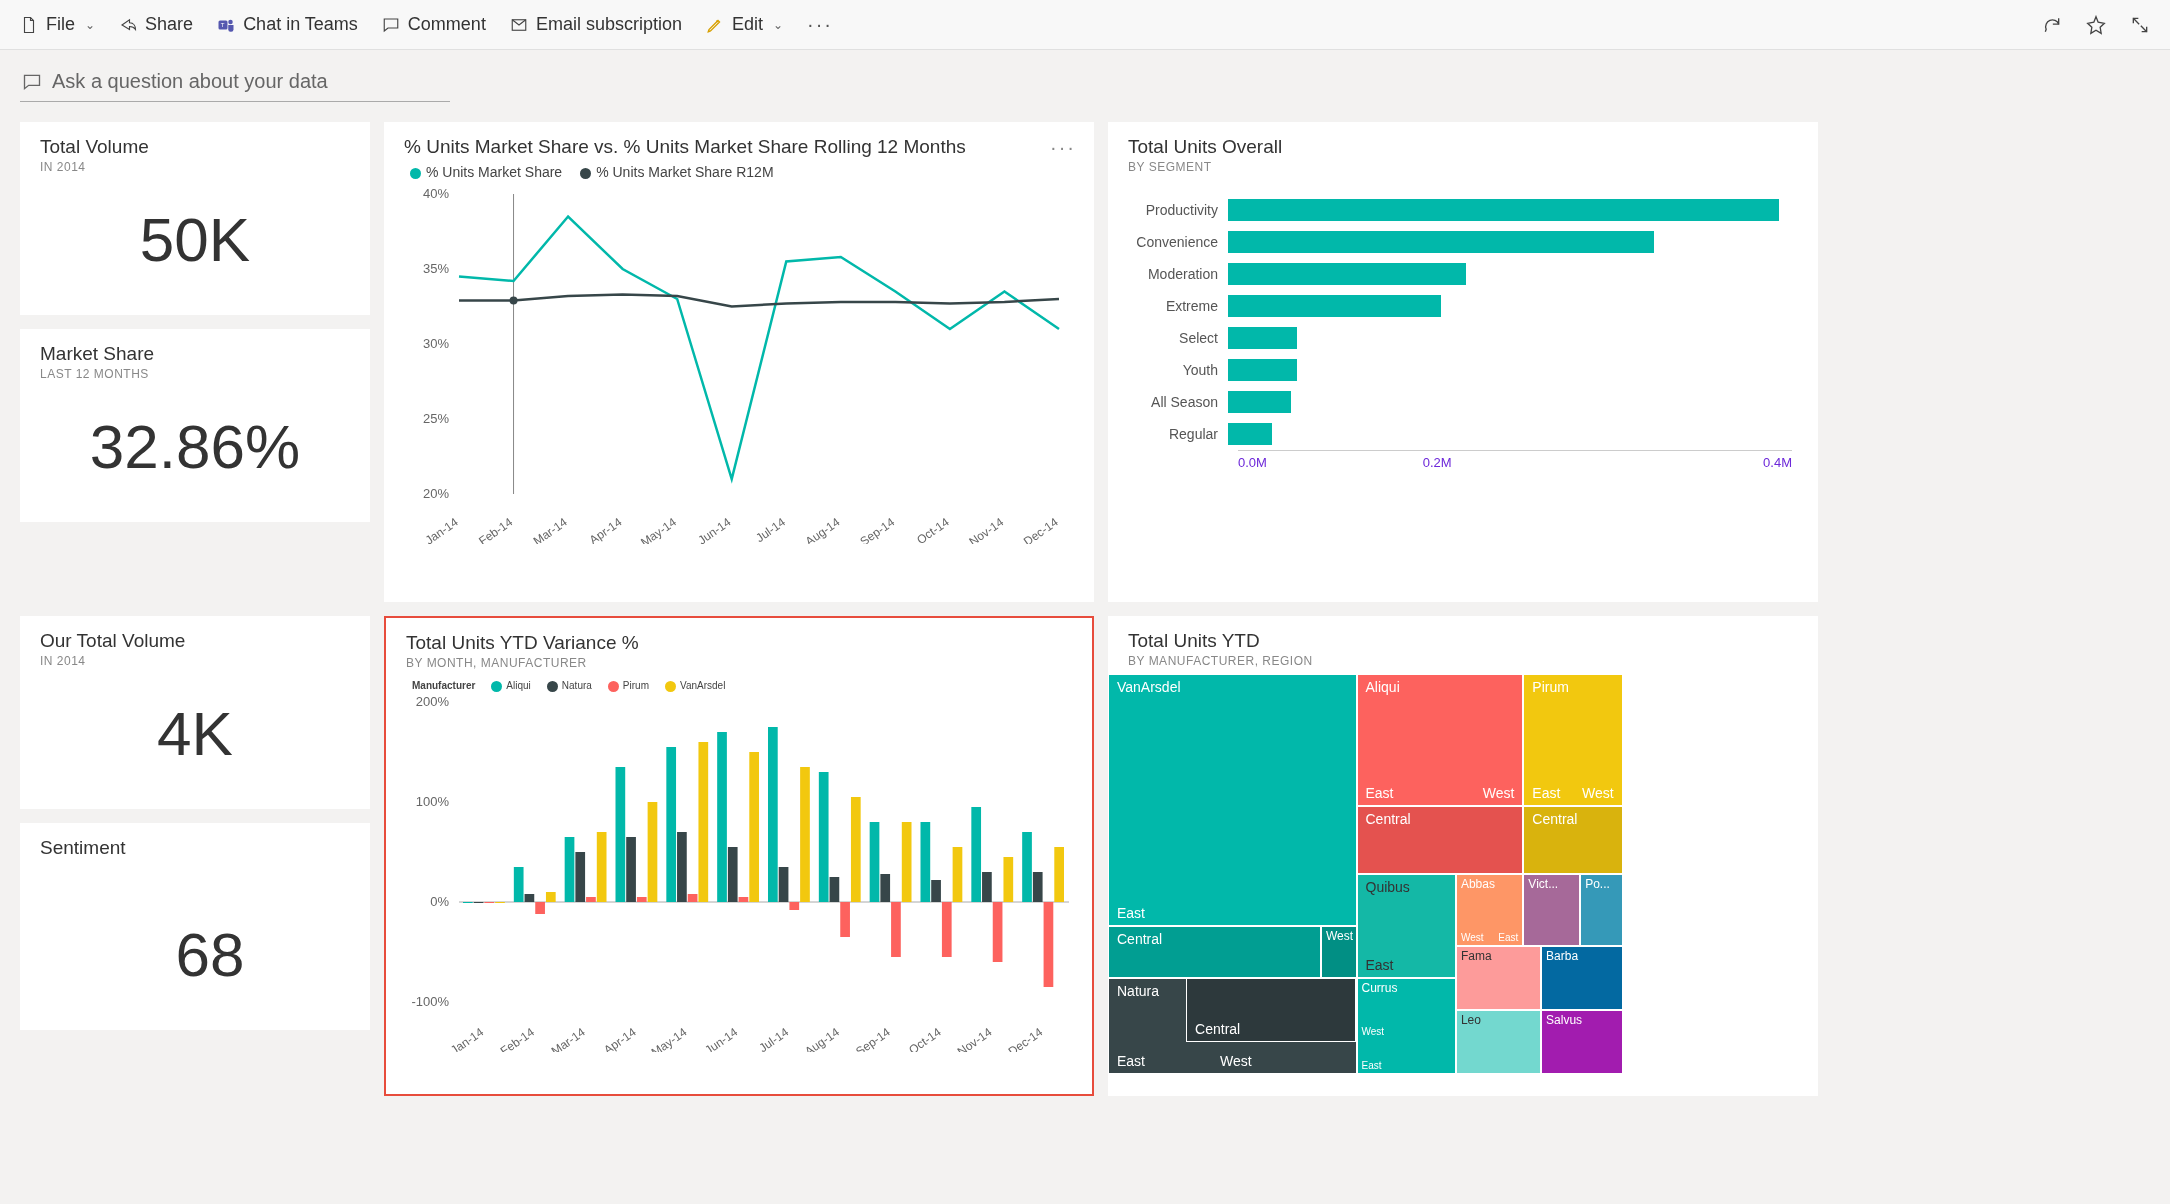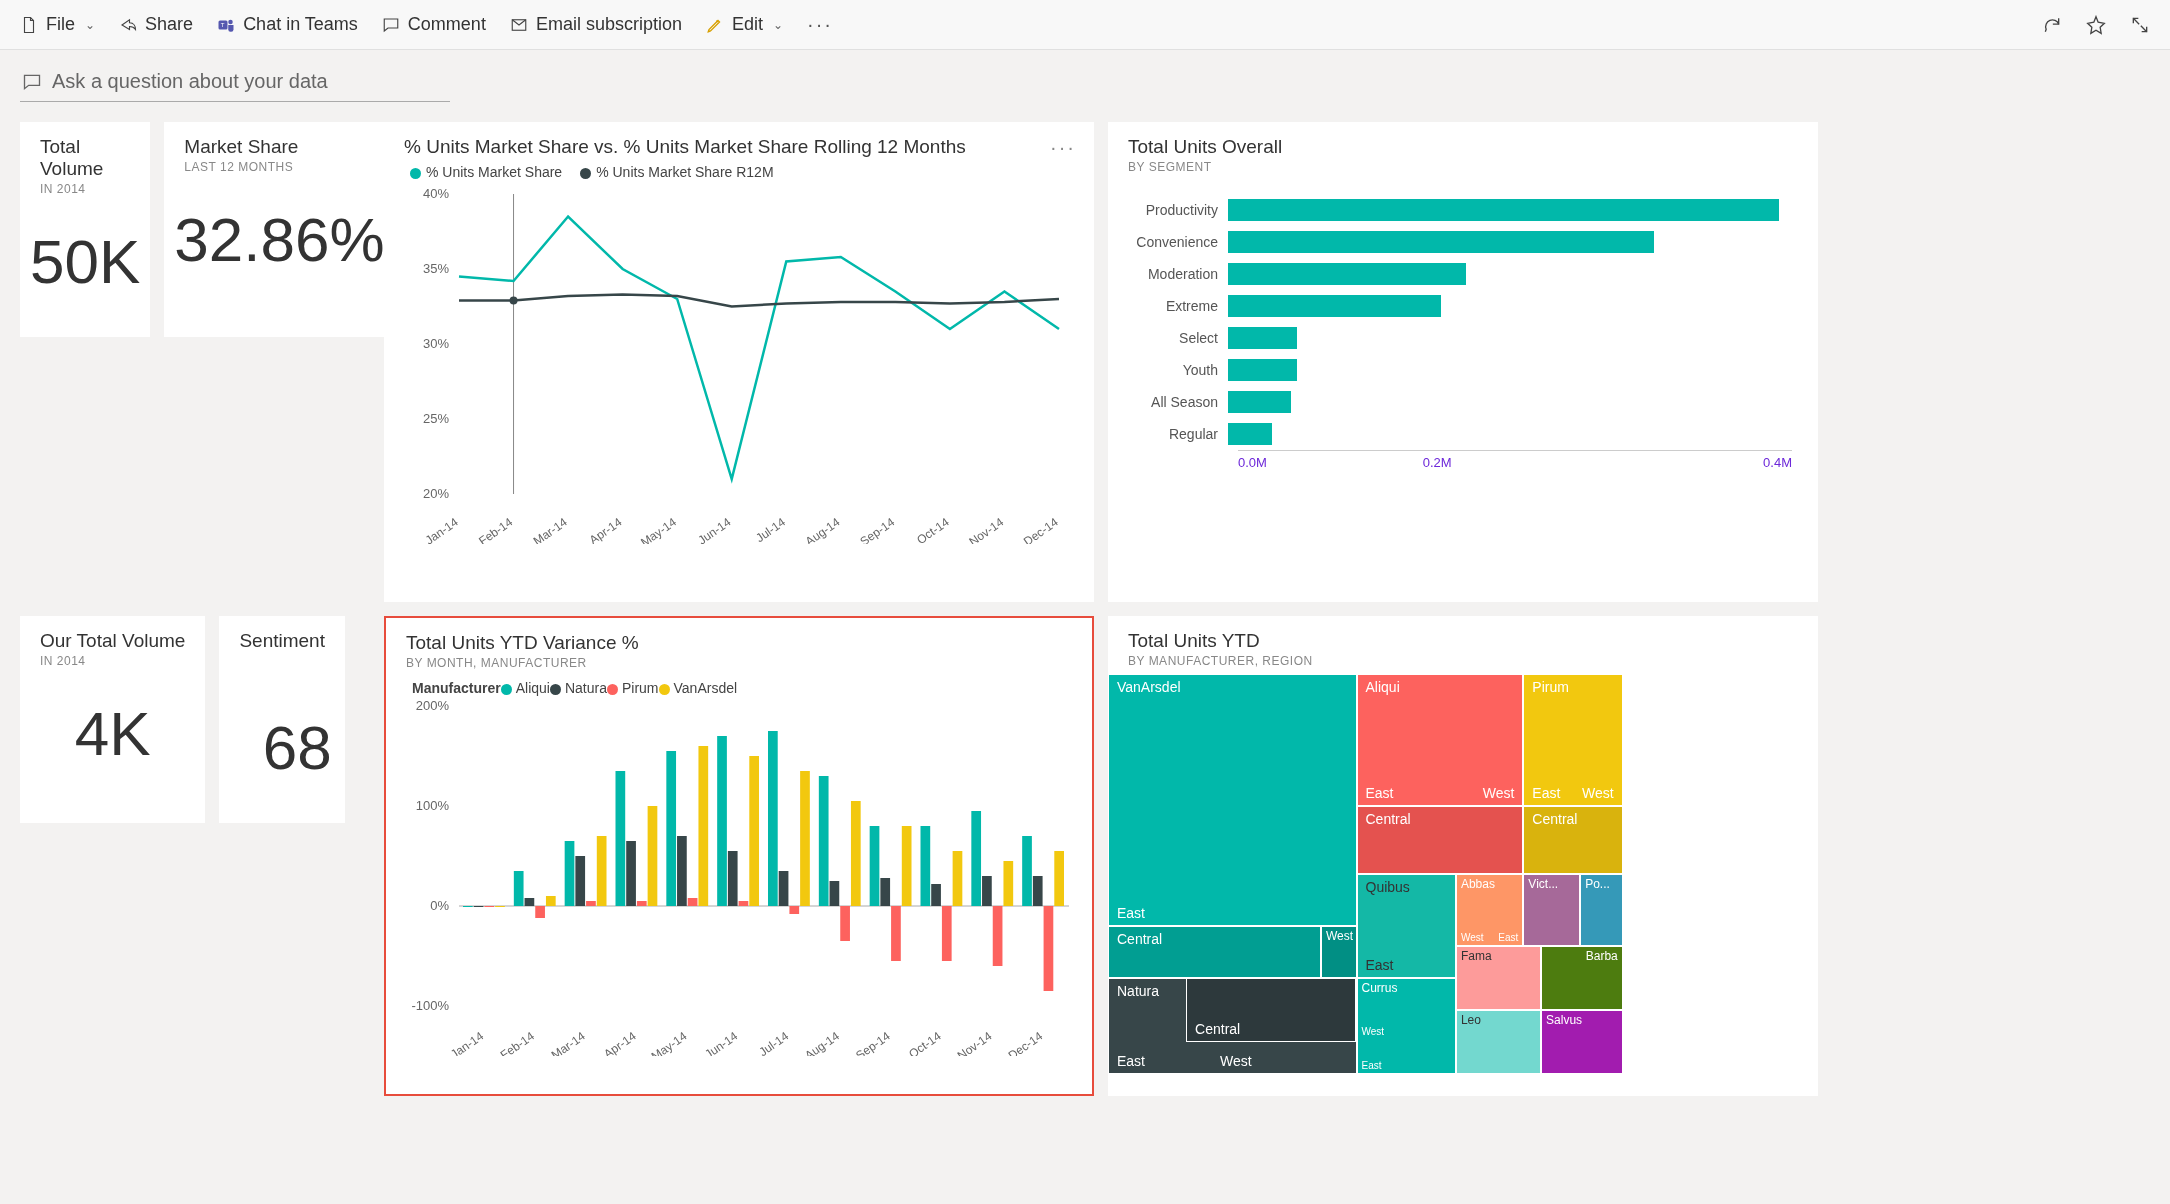--- a/index.html
+++ b/index.html
@@ -26,34 +26,34 @@
   .dash { padding: 16px 16px 0 20px; display: grid;
     grid-template-columns: 350px 710px 710px; gap: 14px;
     align-items: start;
   }
   .tile {
     background: #fff; position: relative;
   }
   .tile-title { font-size: 19px; color: #333; font-weight: 400; padding: 14px 20px 0;}
   .tile-sub { font-size: 12px; color: #888; letter-spacing: 0.5px; padding: 2px 20px 0;}
   .kpi { font-size: 62px; font-weight: 300; text-align: center; padding: 30px 10px 40px;}
-  .left-col { display: flex; gap: 14px; }
+  .left-col { display: flex; flex-direction: column; gap: 14px; }
   .left-col .tile { height: auto; }
   .chart-tile { height: 480px; }
   .legend { display: flex; gap: 18px; font-size: 14px; padding: 6px 0 4px 26px; color: #444;}
   .legend .swatch { width: 11px; height: 11px; border-radius: 50%; display: inline-block; margin-right: 5px; vertical-align: middle;}
   .bar-chart-body { padding: 20px 26px 10px 10px;}
   .hbar-row { display: flex; align-items: center; height: 32px;}
   .hbar-label { width: 110px; text-align: right; font-size: 14px; color: #555; padding-right: 10px;}
   .hbar-track { flex: 1; position: relative; height: 22px;}
   .hbar-fill { position: absolute; left: 0; top: 0; bottom: 0; background: #01b8aa;}
   .hbar-axis { display: flex; margin-left: 120px; border-top: 1px solid #ccc; font-size: 13px; color: #6d28d9;}
   .hbar-axis span { flex: 1; text-align:left; padding-top:4px;}
   .ytdvar-tile { border: 2px solid #e74c3c; height: 480px;}
-  .ytdvar-legend { display: flex; font-size: 14px; color: #444; padding-left: 26px;}
+  .ytdvar-legend { display: flex; gap: 16px; font-size: 10px; color: #444; padding-left: 26px;}
   .ytdvar-legend .swatch { width: 11px; height: 11px; border-radius: 50%; display:inline-block; margin-right:4px; vertical-align:middle;}
   svg text { font-family: "Segoe UI", Arial, sans-serif; }
   .treemap-tile { height: 480px; }
   .treemap { position: relative; width: 100%; height: 400px; margin-top: 6px;}
   .tm-rect { position: absolute; color: #fff; font-size: 14px; padding: 4px 8px; overflow: hidden; border: 1px solid #fff;}
   .tm-rect.small { font-size: 12px; padding: 2px 4px;}
   .ellips { position:absolute; top:14px; right:18px; color:#888; font-size:20px; letter-spacing:2px; cursor:pointer;}
 </style>
 </head>
 <body>
@@ -351,21 +351,21 @@
       <div class="tm-rect small" style="left:49%;top:50%;width:9.5%;height:18%;background:#fe9666;">Abbas<div style="position:absolute;bottom:2px;left:4px;font-size:10px;">West</div><div style="position:absolute;bottom:2px;right:4px;font-size:10px;">East</div></div>
 
       <div class="tm-rect small" style="left:58.5%;top:50%;width:8%;height:18%;background:#a66999;">Vict...</div>
 
       <div class="tm-rect small" style="left:66.5%;top:50%;width:6%;height:18%;background:#3599b8;">Po...</div>
 
       <div class="tm-rect small" style="left:35%;top:76%;width:14%;height:24%;background:#01b8aa;">Currus<div style="position:absolute;bottom:2px;left:4px;font-size:10px;">East</div><div style="position:absolute;top:50%;left:4px;font-size:10px;">West</div></div>
 
       <div class="tm-rect small" style="left:49%;top:68%;width:12%;height:16%;background:#fd9b9a;color:#333;">Fama</div>
 
-      <div class="tm-rect small" style="left:61%;top:68%;width:11.5%;height:16%;background:#4d7c0f;text-align:right;">Barba</div>
+      <div class="tm-rect small" style="left:61%;top:68%;width:11.5%;height:16%;background:#0369a1;">Barba</div>
 
       <div class="tm-rect small" style="left:49%;top:84%;width:12%;height:16%;background:#73d8cf;color:#333;">Leo</div>
 
       <div class="tm-rect small" style="left:61%;top:84%;width:11.5%;height:16%;background:#a21caf;">Salvus</div>
     </div>
   </div>
 
 </div>
 
 </body></html>

